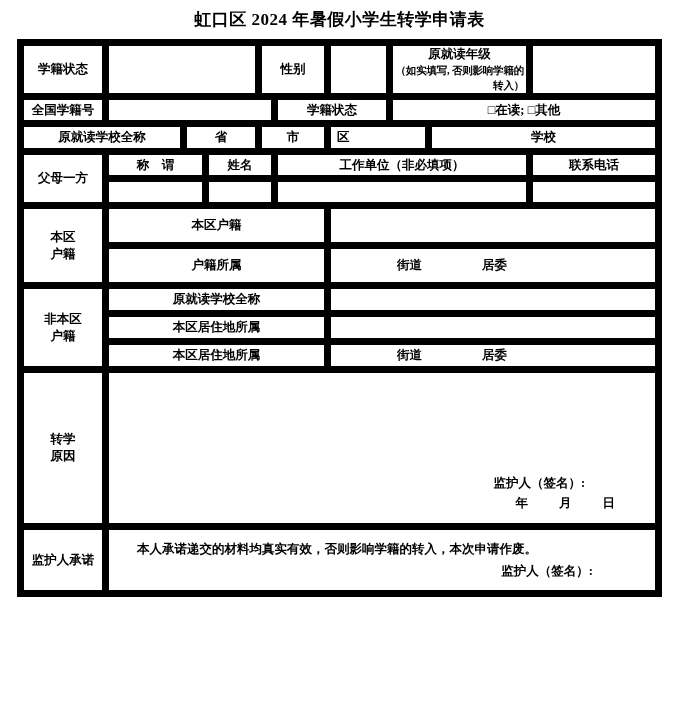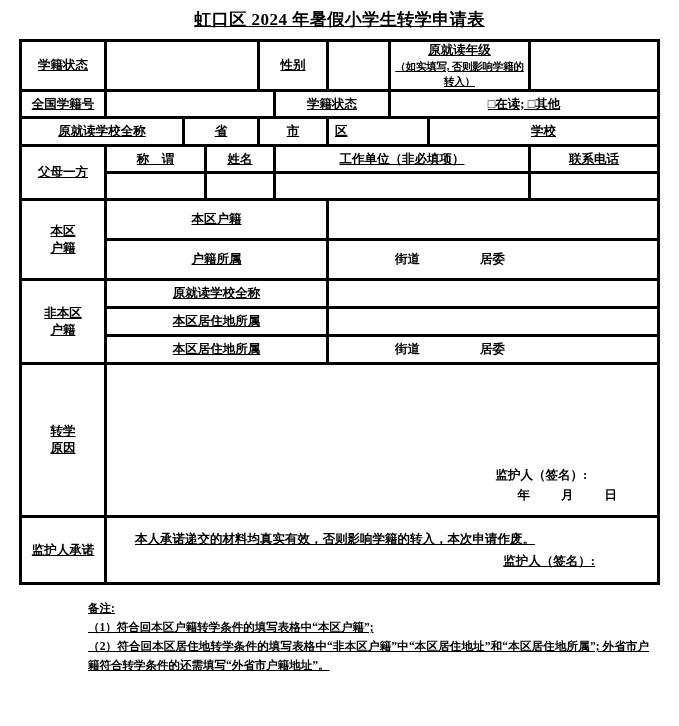--- a/index.html
+++ b/index.html
@@ -12,52 +12,52 @@
     height: 726px;
     font-family: "Liberation Serif", "DejaVu Serif", serif;
     color: #000000;
     -webkit-font-smoothing: none;
   }
   .page {
     position: relative;
     width: 679px;
     height: 726px;
     box-sizing: border-box;
-    text-decoration: underline;
   }
   .title {
     text-align: center;
     font-size: 17px;
     font-weight: bold;
     letter-spacing: 0.5px;
     padding-top: 9px;
     padding-bottom: 8px;
     line-height: 22px;
   }
   table.form {
     border-collapse: collapse;
     table-layout: fixed;
     width: 638px;
     margin: 0 auto;
   }
   table.form td {
-    border: 3px solid #000000;
+    border: 7px solid #000000;
     font-size: 12.5px;
     font-weight: bold;
     text-align: center;
     vertical-align: middle;
     padding: 0 2px;
     line-height: 17px;
   }
   td.blank { }
   .sub {
     font-size: 10.5px;
     font-weight: bold;
     line-height: 15px;
     letter-spacing: -0.2px;
+    text-align: right;
   }
   .main-lbl {
     font-size: 12.5px;
     line-height: 17px;
   }
   .two-line {
     line-height: 18px;
   }
   .spread span { display: inline-block; }
   .chk {
@@ -225,19 +225,14 @@
     <tr style="height:67px">
       <td>监护人承诺</td>
       <td colspan="9" style="vertical-align:middle">
         <div class="promise-body">本人承诺递交的材料均真实有效，否则影响学籍的转入，本次申请作废。</div>
         <div class="promise-sig">监护人（签名）:</div>
       </td>
     </tr>
   </tbody>
     </table>
 
-  <div class="notes">
-    <div>备注:</div>
-    <div>（1）符合回本区户籍转学条件的填写表格中“本区户籍”;</div>
-    <div>（2）符合回本区居住地转学条件的填写表格中“非本区户籍”中“本区居住地址”和“本区居住地所属”; 外省市户籍符合转学条件的还需填写“外省市户籍地址”。</div>
-  </div>
 
 </div>
 
 </body></html>

